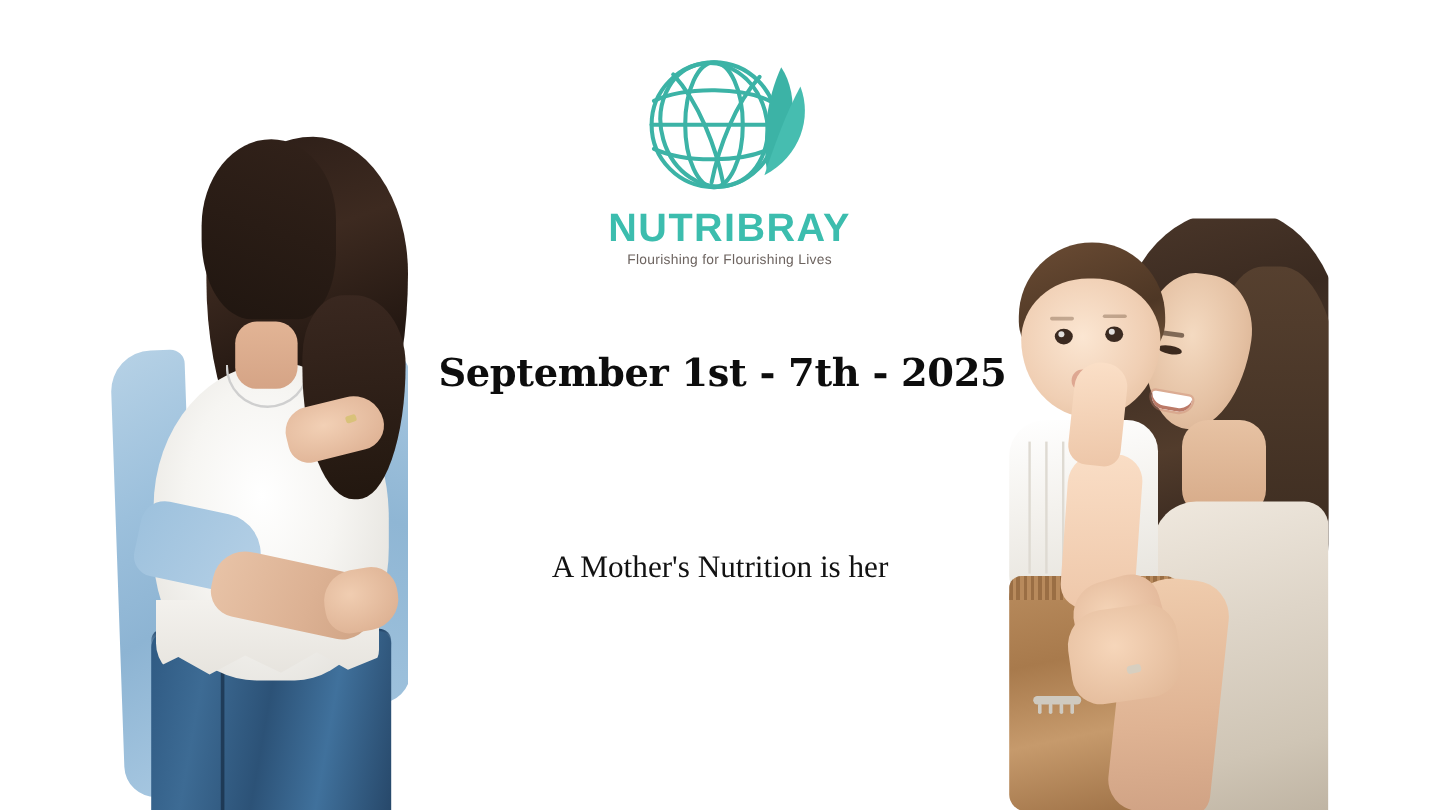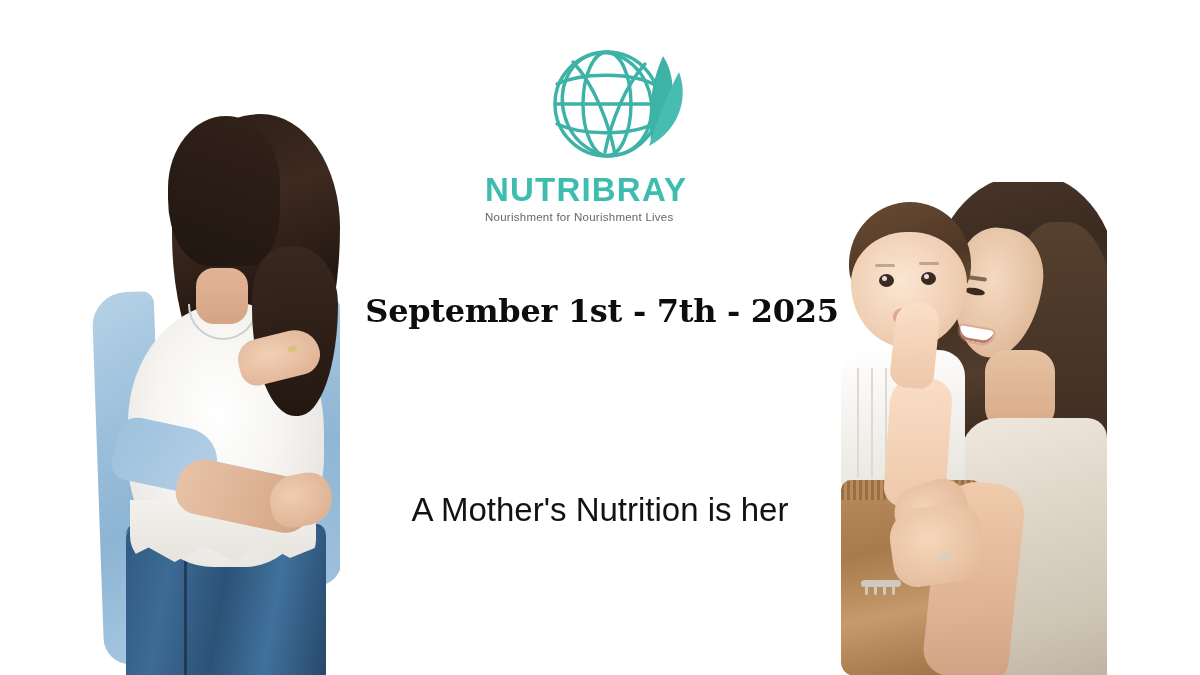--- a/index.html
+++ b/index.html
@@ -274,23 +274,23 @@
   }
   .pr-bracelet:after{
     content:"";position:absolute;left:4px;top:6px;width:3px;height:9px;
     background:#cfcac0;border-radius:2px;
     box-shadow:9px 0 0 #cfcac0,18px 0 0 #cfcac0,27px 0 0 #cfcac0;
   }
 
   
   .logo-block {
     position:absolute;
-    left:485px; top:42px;
+    left:473px; top:42px;
     width:270px;
-    text-align:left;
+    text-align:center;
   }
   .logo-mark { width:175px; height:125px; margin:0 auto; display:block; }
   .logo-word {
     margin-top:6px;
     font-family:"Liberation Sans", sans-serif;
     font-weight:bold;
     font-size:33px;
     letter-spacing:1.2px;
     color:#3cbdae;
     line-height:1;
@@ -332,27 +332,26 @@
   }
 
   
   .slogan-block {
     position:absolute;
     left:340px; top:455px;
     width:520px;
     text-align:center;
   }
   .slogan-line {
-    font-family:Liberation Sans, sans-serif;
+    font-family:Liberation Serif, serif;
     font-weight:400;
-    font-size:33px;
+    font-size:26px;
     color:#121212;
     line-height:1.42;
     white-space:nowrap;
-    margin-top:32px;
   }
 </style>
 </head>
 <body>
 
 <div class="poster">
 
   <div class="photo-left">
     <div class="pl-stage">
       <div class="pl-hair-back"></div>
@@ -421,21 +420,21 @@
         <path d="M24 42 C 50 30, 100 30, 124 44"></path>
         <path d="M22 62 L 126 62"></path>
         <path d="M24 82 C 50 94, 100 94, 124 80"></path>
         <path d="M40 20 C 62 44, 76 82, 82 112"></path>
         <path d="M112 22 C 92 44, 78 80, 72 110"></path>
       </g>
       <path d="M130 14 C 146 38, 142 78, 118 100 C 114 72, 118 40, 130 14 Z" fill="#3cb3a6"></path>
       <path d="M146 30 C 156 56, 146 88, 116 104 C 124 80, 134 52, 146 30 Z" fill="#46bdb0"></path>
     </svg>
     <div class="logo-word">NUTRIBRAY</div>
-    <div class="logo-tagline">Nourishment for Nourishment Lives</div>
+    <div class="logo-tagline">Flourishing for Flourishing Lives</div>
   </div>
 
   <div class="headline-block">
     <div class="headline-2">September 1st - 7th - 2025</div>
   </div>
 
   <div class="slogan-block">
     <div class="slogan-line">A Mother's Nutrition is her</div>
   </div>
 

